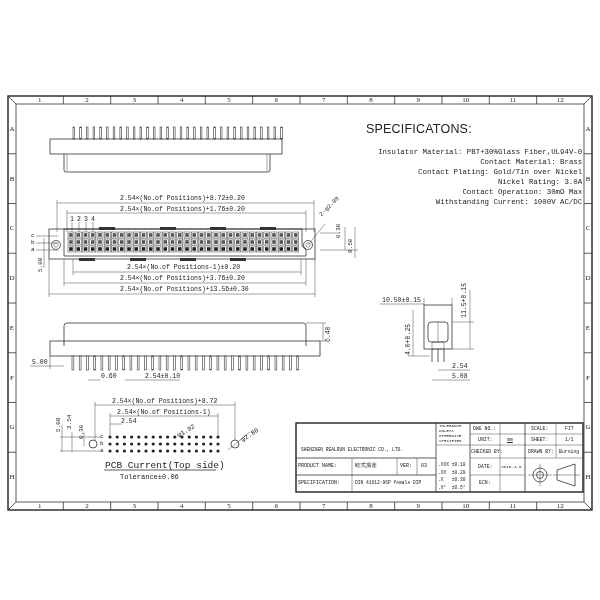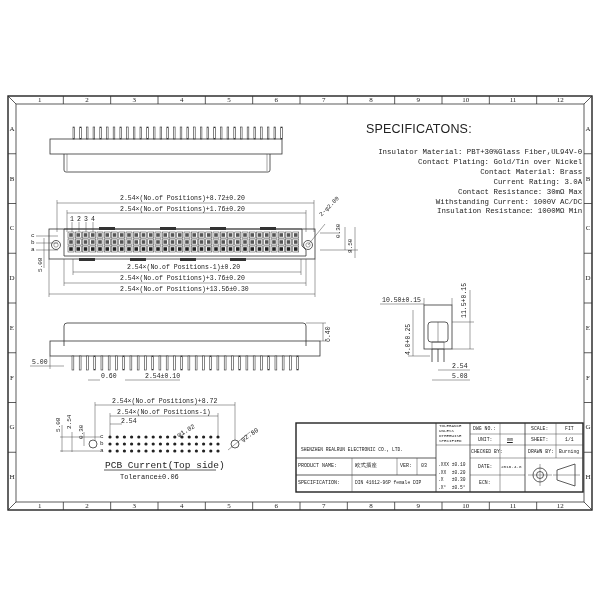--- a/index.html
+++ b/index.html
@@ -562,26 +562,25 @@
   <path d="M557 470 L557 480 L575 486 L575 464 Z" class="ln"></path>
   <line x1="553" y1="475" x2="580" y2="475" class="thin"></line>
 </svg>
 
 <div id="text-layer" style="position:absolute;left:0;top:0;width:600px;height:600px;font-family:'Liberation Mono','DejaVu Sans Mono',monospace;color:#222;">
 
   <div style="position:absolute;left:366px;top:122px;">
     <div style="font-family:Liberation Sans, sans-serif;font-size:12.5px;letter-spacing:0.2px;">SPECIFICATONS:</div>
     <div id="specList" style="font-size:7.4px;line-height:9.9px;margin-top:12px;text-align:right;">
         <div style="white-space: pre;"><span style="display: inline-block; width: 92px;">Insulator Material</span><span>: PBT+30%Glass Fiber,UL94V-0</span></div>
+        <div style="white-space: pre;"><span style="display: inline-block; width: 92px;">Contact Material</span><span>: Brass</span></div>
         <div style="white-space: pre;"><span style="display: inline-block; width: 92px;">Contact Plating</span><span>: Gold/Tin over Nickel</span></div>
-        <div style="white-space: pre;"><span style="display: inline-block; width: 92px;">Contact Material</span><span>: Brass</span></div>
-        <div style="white-space: pre;"><span style="display: inline-block; width: 92px;">Current Rating</span><span>: 3.0A</span></div>
-        <div style="white-space: pre;"><span style="display: inline-block; width: 92px;">Contact Resistance</span><span>: 30mΩ Max</span></div>
+        <div style="white-space: pre;"><span style="display: inline-block; width: 92px;">Nickel Rating</span><span>: 3.0A</span></div>
+        <div style="white-space: pre;"><span style="display: inline-block; width: 92px;">Contact Operation</span><span>: 30mΩ Max</span></div>
         <div style="white-space: pre;"><span style="display: inline-block; width: 92px;">Withstanding Current</span><span>: 1000V AC/DC</span></div>
-        <div style="white-space: pre;"><span style="display: inline-block; width: 92px;">Insulation Resistance</span><span>: 1000MΩ Min</span></div>
       </div>
   </div>
 
   <div style="position:absolute;left:120px;top:195px;font-size:6.5px;">2.54×(No.of Positions)+8.72±0.20</div>
   <div style="position:absolute;left:120px;top:206px;font-size:6.5px;">2.54×(No.of Positions)+1.76±0.20</div>
   <div id="pinNums" style="position:absolute;left:70px;top:216px;font-size:6.5px;">
       <span style="position: absolute; left: 0px;">1</span>
       <span style="position: absolute; left: 7px;">2</span>
       <span style="position: absolute; left: 14px;">3</span>
       <span style="position: absolute; left: 21px;">4</span>

